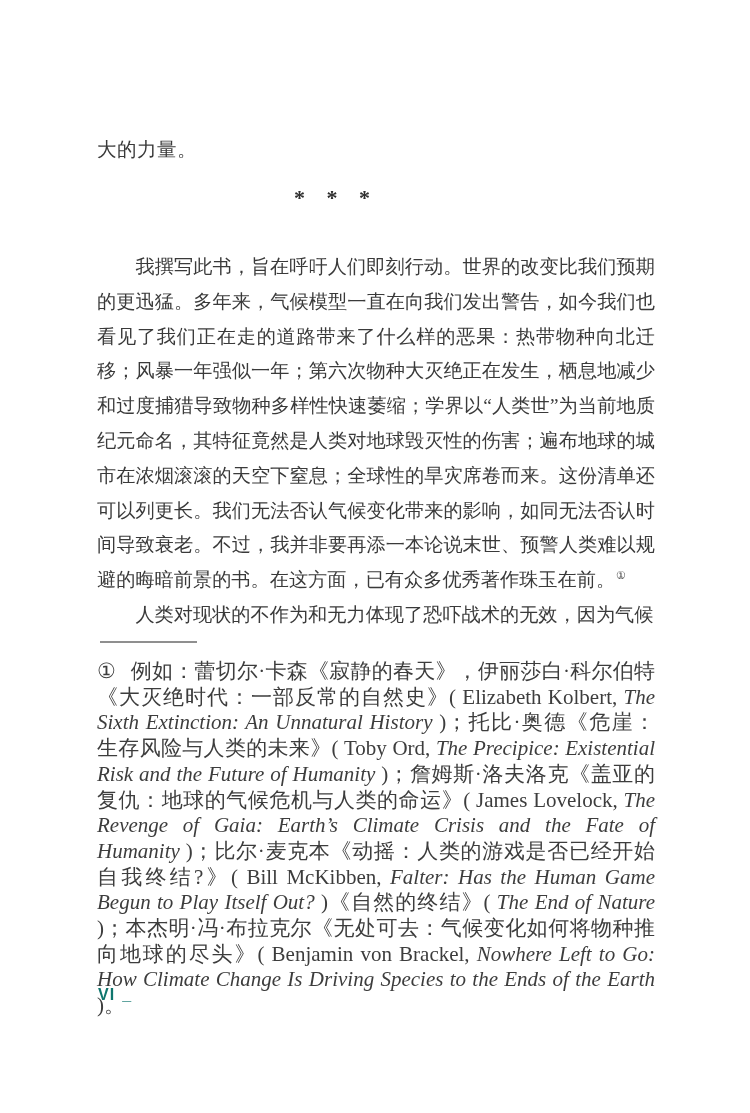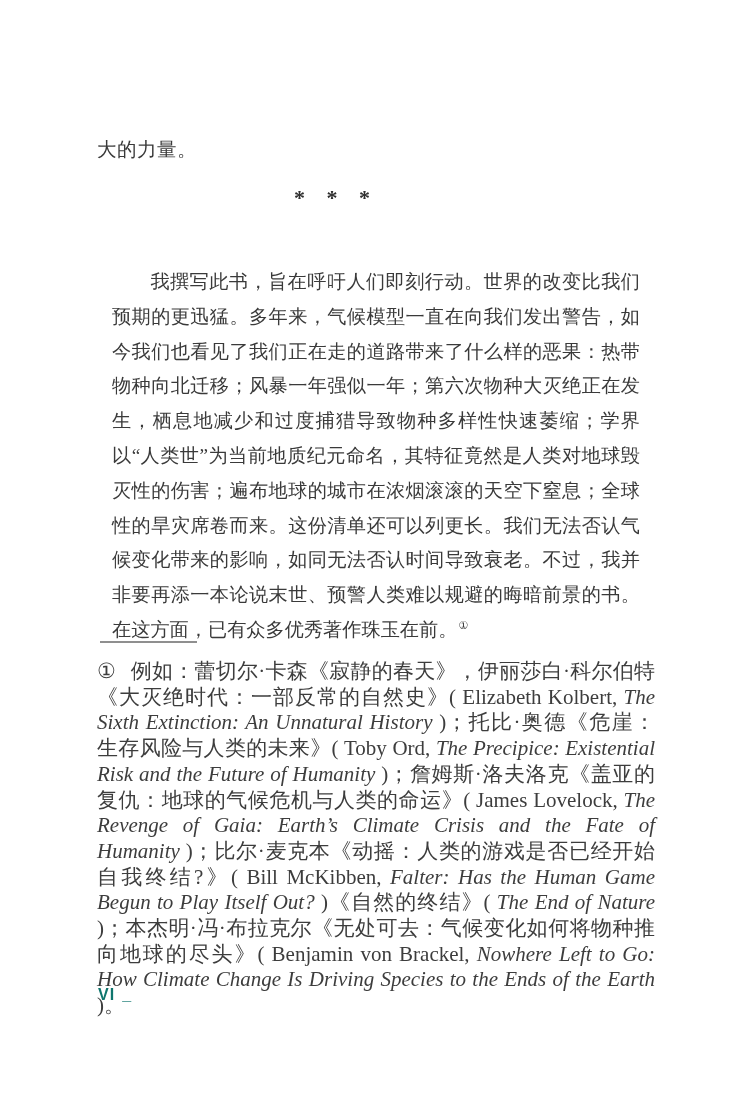--- a/index.html
+++ b/index.html
@@ -34,21 +34,21 @@
     word-spacing: 16px;
     line-height: 24px;
   }
   .main-text {
     position: absolute;
     left: 97px;
     top: 250px;
     width: 558px;
   }
   .main-text p {
-    margin: 15px;
+    margin: 0;
     font-size: 19.2px;
     line-height: 34.8px;
     text-align: justify;
     text-justify: inter-ideograph;
     text-indent: 2em;
     overflow-wrap: break-word;
   }
   sup.fn-ref {
     font-size: 11px;
     vertical-align: super;
@@ -99,20 +99,21 @@
 <body>
 
 <div class="page">
 
   <p class="lead-para">大的力量。</p>
 
   <div class="section-break">* * *</div>
 
   <div class="main-text">
     <p><span>我撰写此书，旨在呼吁人们即刻行动。世界的改变比我们预期的更迅猛。多年来，气候模型一直在向我们发出警告，如今我们也看见了我们正在走的道路带来了什么样的恶果：热带物种向北迁移；风暴一年强似一年；第六次物种大灭绝正在发生，栖息地减少和过度捕猎导致物种多样性快速萎缩；学界以“人类世”为当前地质纪元命名，其特征竟然是人类对地球毁灭性的伤害；遍布地球的城市在浓烟滚滚的天空下窒息；全球性的旱灾席卷而来。这份清单还可以列更长。我们无法否认气候变化带来的影响，如同无法否认时间导致衰老。不过，我并非要再添一本论说末世、预警人类难以规避的晦暗前景的书。在这方面，已有众多优秀著作珠玉在前。</span><sup class="fn-ref">①</sup></p>
+    <p>人类对现状的不作为和无力体现了恐吓战术的无效，因为气候</p>
   </div>
 
   <hr class="footnote-rule">
 
   <p class="footnote"><span class="fn-marker">①</span><span><span>例如：蕾切尔·卡森《寂静的春天》，伊丽莎白·科尔伯特《大灭绝时代：一部反常的自然史》( Elizabeth Kolbert, </span><span class="it">The Sixth Extinction: An Unnatural History</span><span> )；托比·奥德《危崖：生存风险与人类的未来》( Toby Ord, </span><span class="it">The Precipice: Existential Risk and the Future of Humanity</span><span> )；詹姆斯·洛夫洛克《盖亚的复仇：地球的气候危机与人类的命运》( James Lovelock, </span><span class="it">The Revenge of Gaia: Earth’s Climate Crisis and the Fate of Humanity</span><span> )；比尔·麦克本《动摇：人类的游戏是否已经开始自我终结?》( Bill McKibben, </span><span class="it">Falter: Has the Human Game Begun to Play Itself Out?</span><span> )《自然的终结》( </span><span class="it">The End of Nature</span><span> )；本杰明·冯·布拉克尔《无处可去：气候变化如何将物种推向地球的尽头》( Benjamin von Brackel, </span><span class="it">Nowhere Left to Go: How Climate Change Is Driving Species to the Ends of the Earth</span><span> )。</span></span></p>
 
   <div class="page-footer">
     <span>VI</span><span class="footer-underscore">_</span>
   </div>
 

